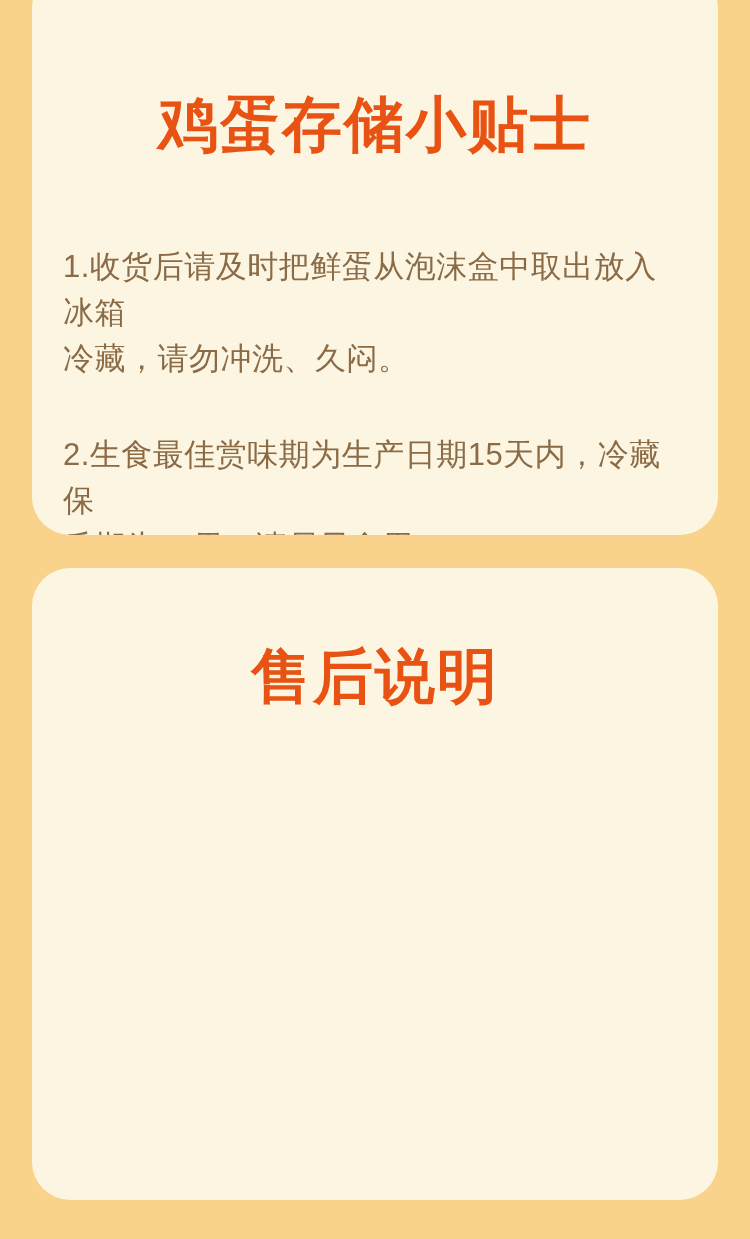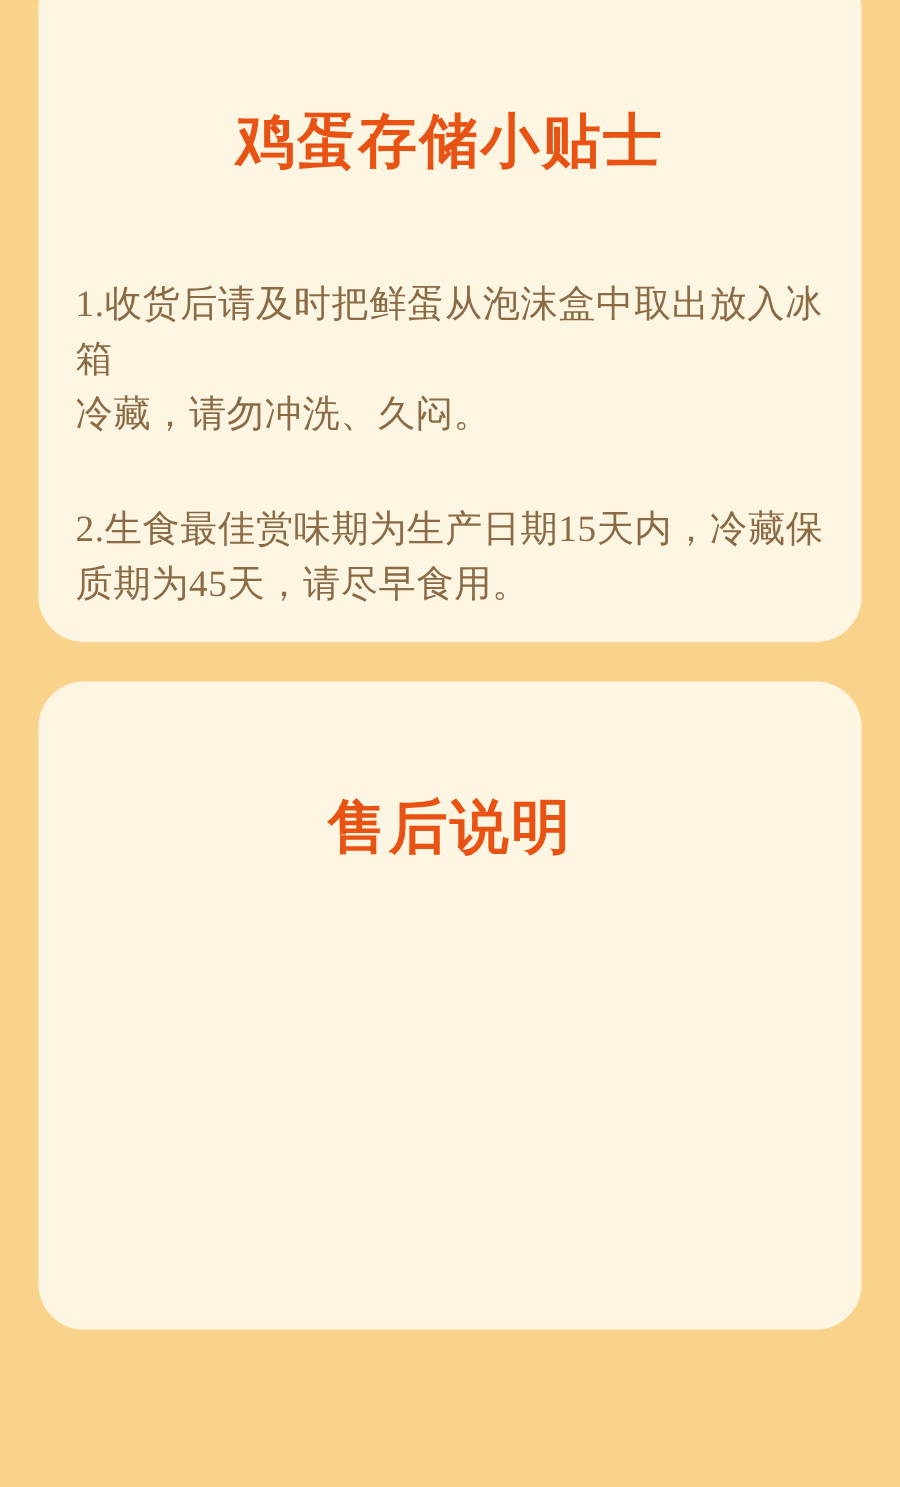--- a/index.html
+++ b/index.html
@@ -23,43 +23,43 @@
     box-sizing: border-box;
     overflow: hidden;
   }
   .card-storage {
     top: -30px;
     height: 565px;
     padding-top: 82px;
   }
   .card-aftersales {
     top: 568px;
-    height: 540px;
-    padding-top: 56px;
+    height: 632px;
+    padding-top: 36px;
   }
   .card-title {
     text-align: center;
-    font-size: 49px;
+    font-size: 60px;
     line-height: 66px;
     font-weight: 900;
     letter-spacing: 2px;
     color: #E85212;
     white-space: nowrap;
   }
   .card-body {
     padding: 0 30px 0 31px;
     color: #8B6B46;
     font-size: 31px;
     line-height: 46px;
     white-space: pre-line;
     letter-spacing: 0.5px;
   }
   .card-storage .card-body { margin-top: 24px; }
   .card-aftersales .card-body { margin-top: 34px; }
-  .card-body p { margin: 0; font-family: Liberation Serif, serif; }
+  .card-body p { margin: 0; }
   .card-storage .card-body p + p { margin-top: 4px; }
   .card-aftersales .card-body p + p { margin-top: 42px; }
 </style>
 </head>
 <body>
 
 <section class="card card-storage">
   <h1 class="card-title">鸡蛋存储小贴士</h1>
   <div class="card-body">
     <p>1.收货后请及时把鲜蛋从泡沫盒中取出放入冰箱

